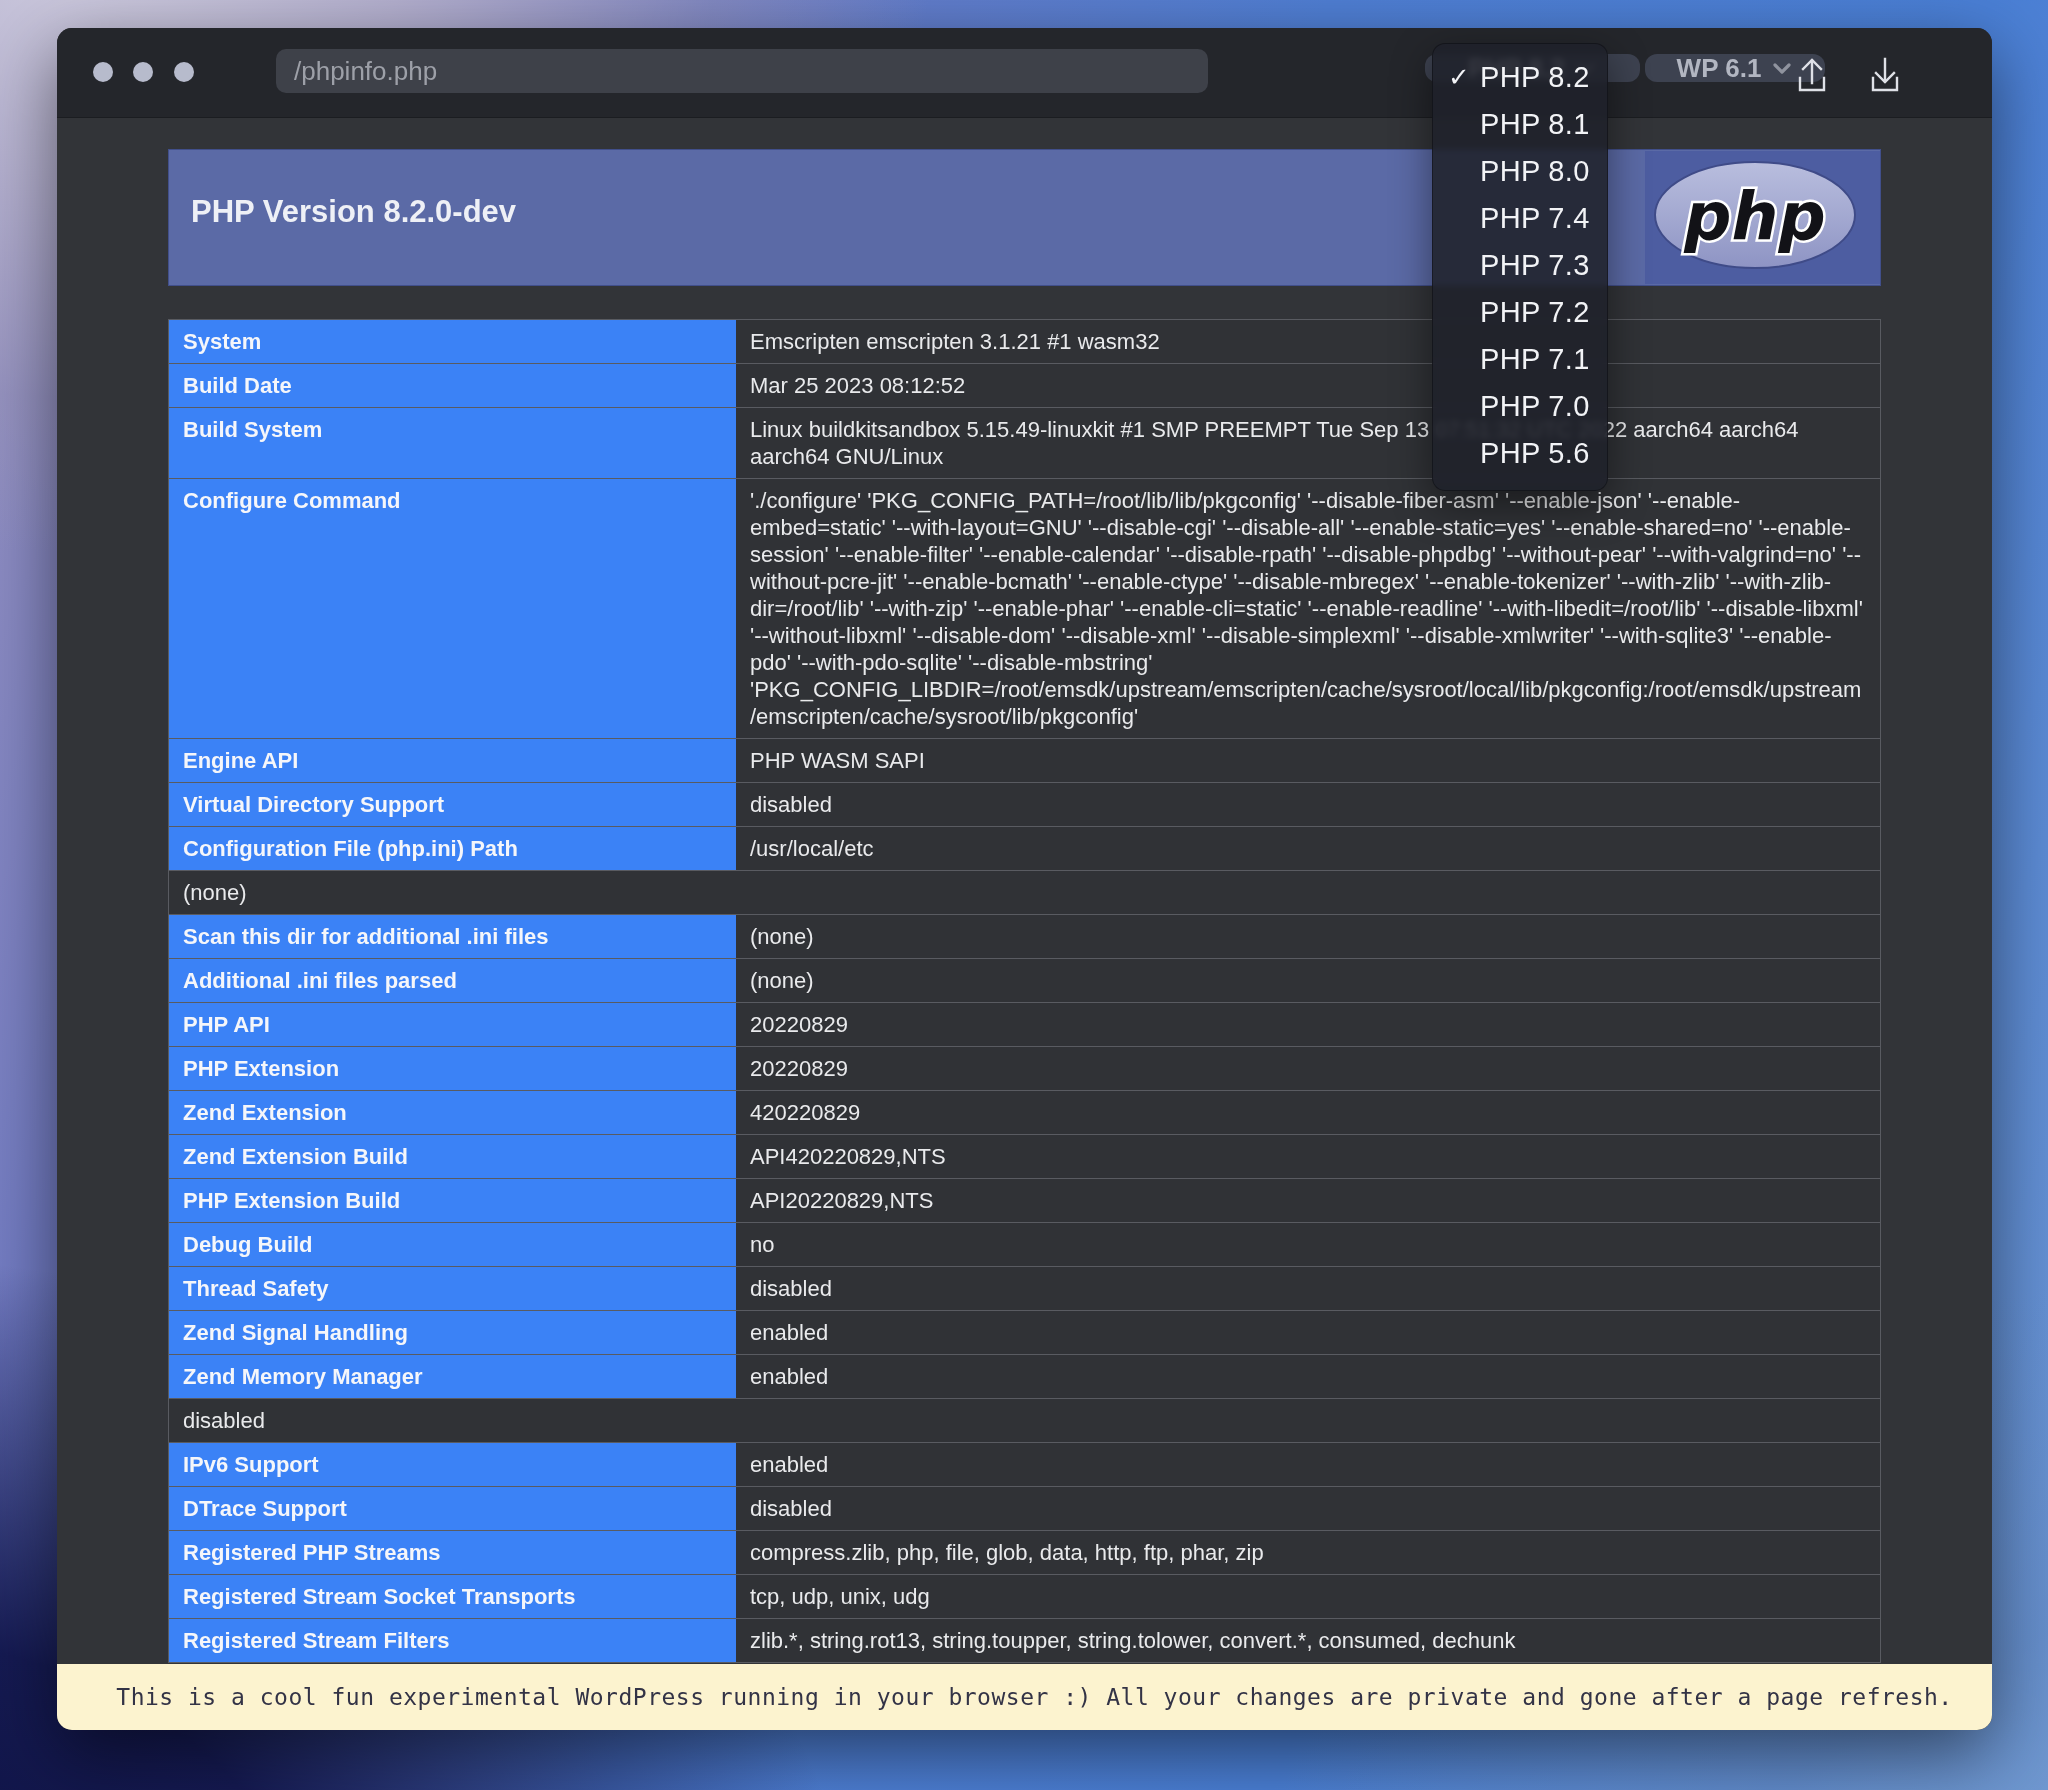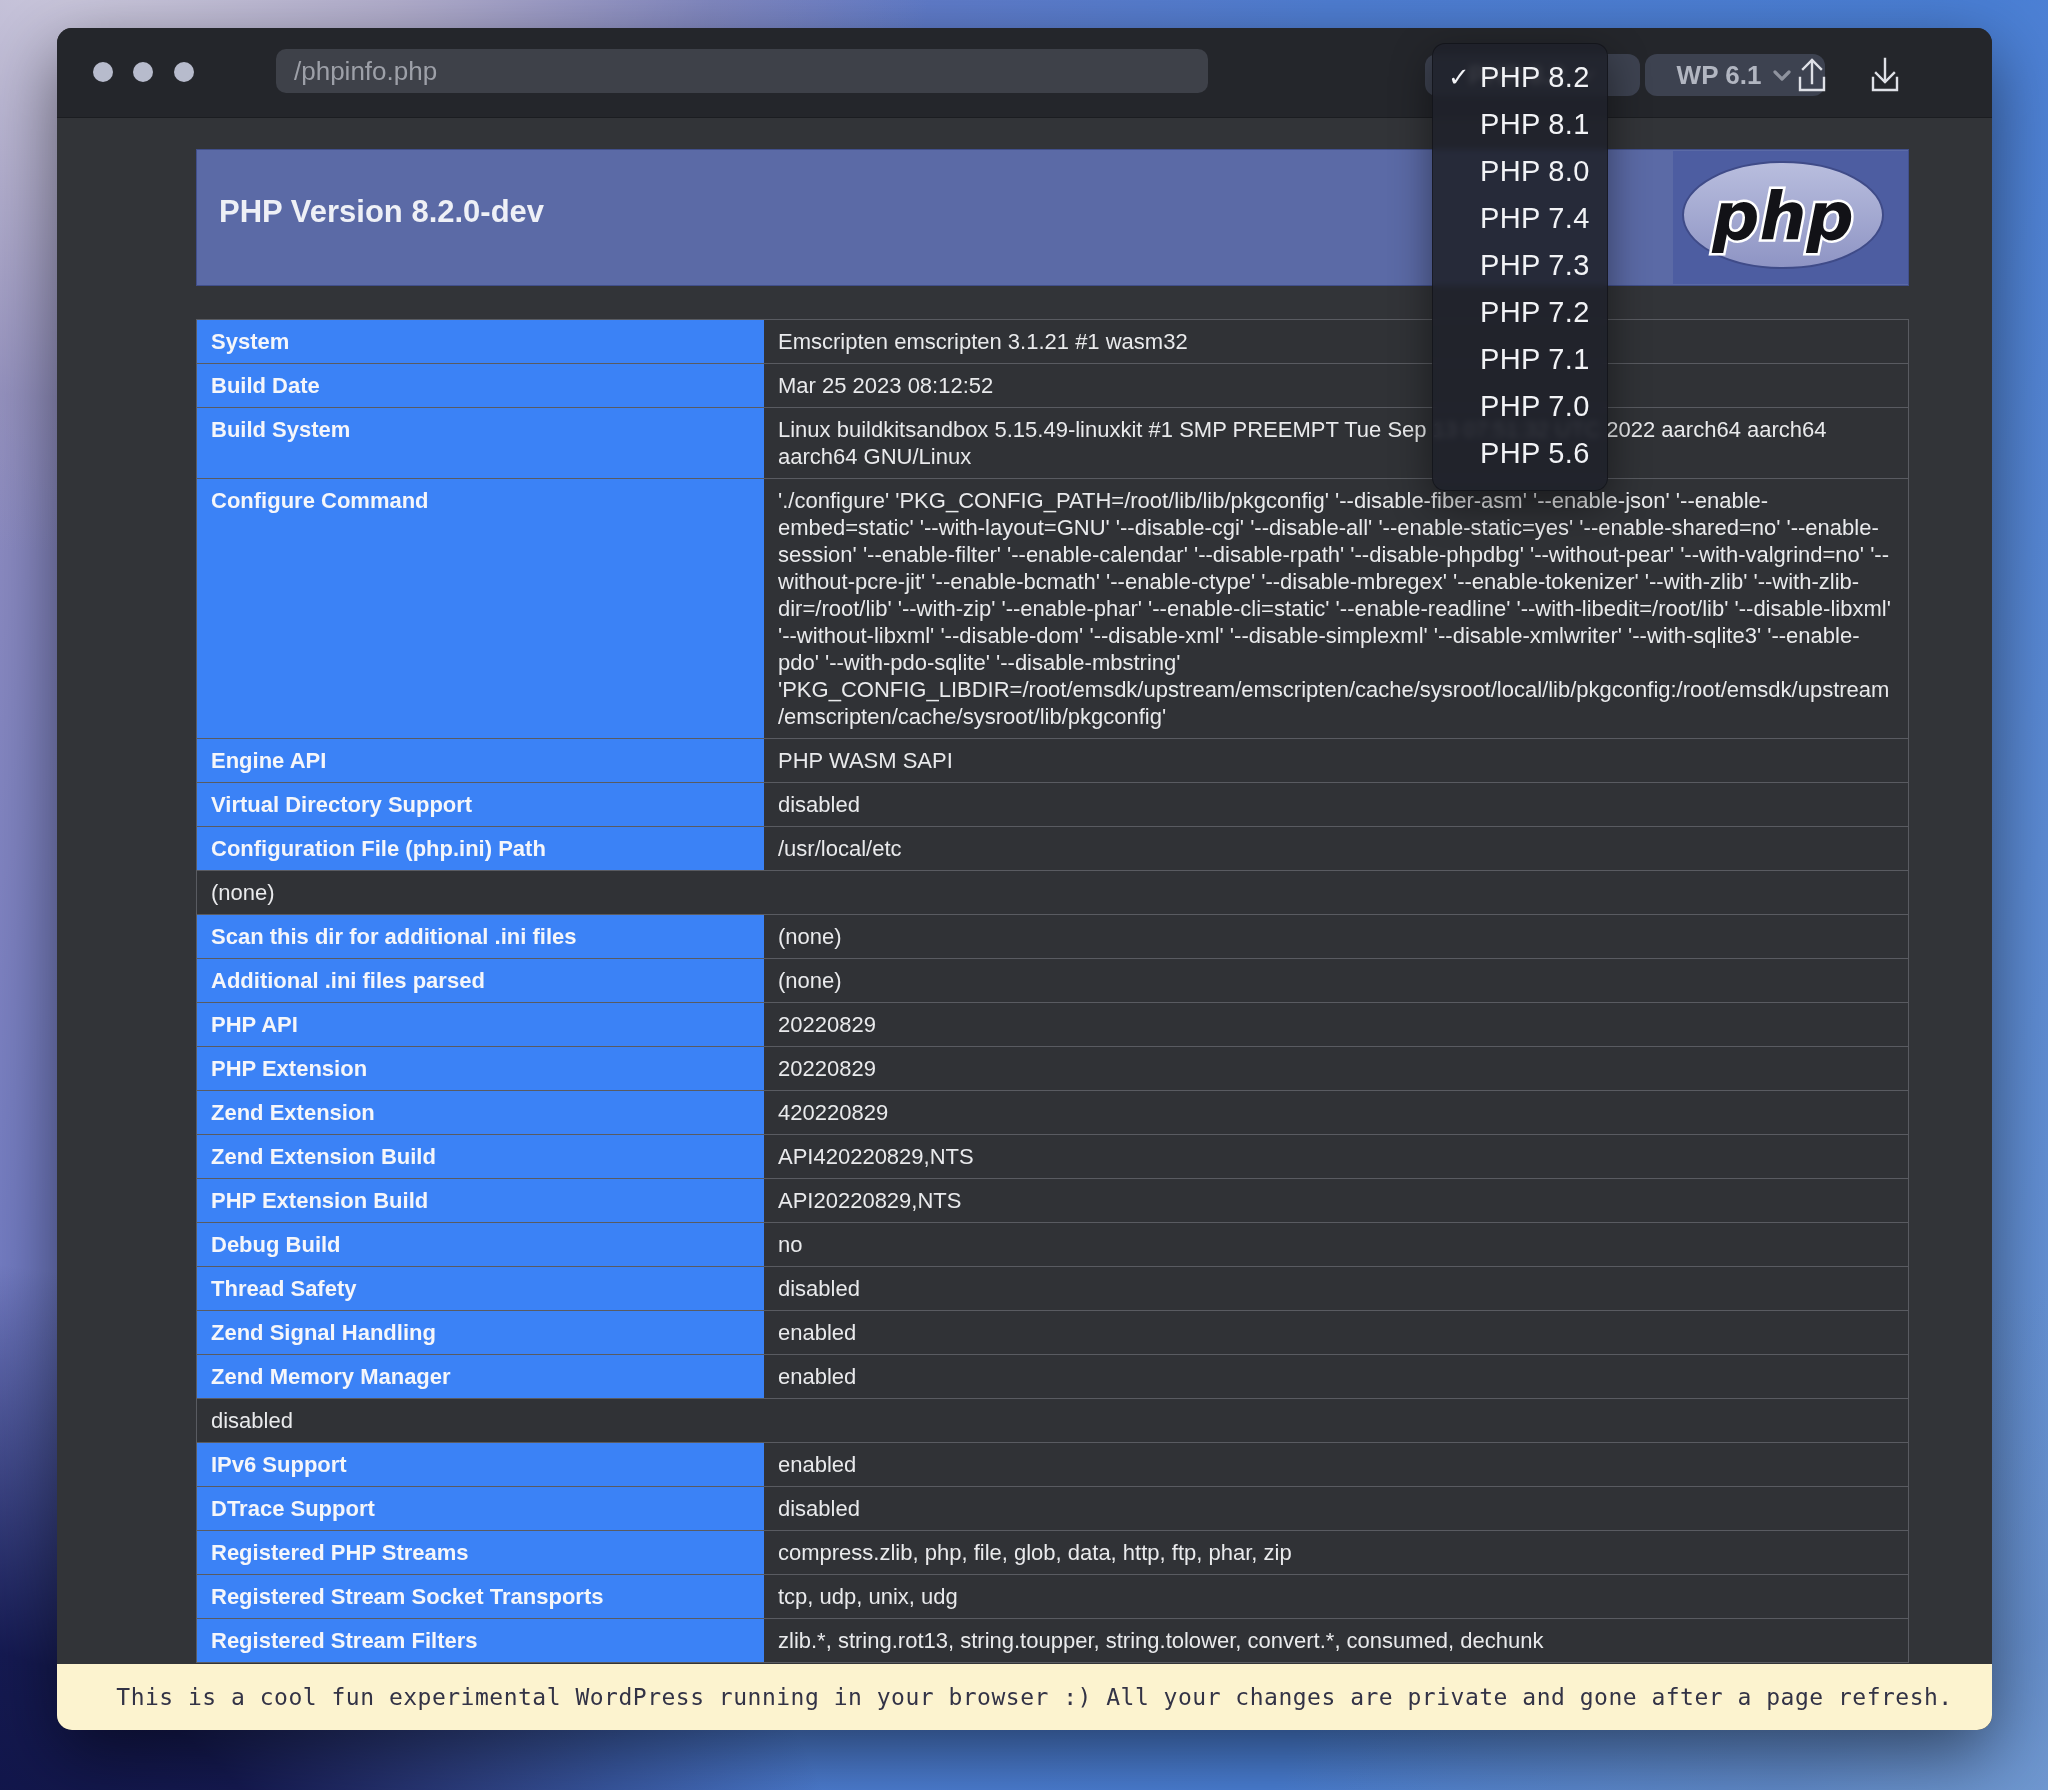--- a/index.html
+++ b/index.html
@@ -18,21 +18,21 @@
     box-shadow:0 24px 70px rgba(0,0,0,.5);
   }
   
   .titlebar{position:absolute;left:0;top:0;width:100%;height:89px;background:#24262b;border-bottom:1px solid #1b1d21;}
   .dot{position:absolute;top:34px;width:20px;height:20px;border-radius:50%;background:#b7bbcc;}
   .urlbar{
     position:absolute;left:219px;top:21px;width:932px;height:44px;background:#3e4149;border-radius:10px;
     color:#9da0a8;font-size:26px;line-height:44px;padding-left:18px;box-sizing:border-box;white-space:nowrap;
   }
   .pill{
-    position:absolute;top:26px;height:42px;background:#3d4250;border-radius:12px;
+    position:absolute;top:26px;height:28px;background:#3d4250;border-radius:12px;
     display:flex;align-items:center;justify-content:center;gap:10px;box-sizing:border-box;
   }
   .pill .pill-label{font-size:26px;color:#b2b6c1;font-weight:600;}
   .pill.php-select{left:1368px;width:215px;}
   .pill.php-select .pill-label{color:#e8eaef;}
   .pill.wp-select{left:1588px;width:180px;}
   .chev{width:22px;height:14px;}
   .chev polyline{fill:none;stroke:#8f939e;stroke-width:3.2;stroke-linecap:round;stroke-linejoin:round;}
   .tool-icon{position:absolute;top:24px;width:48px;height:48px;cursor:pointer;}
   .tool-icon svg{width:48px;height:48px;}
@@ -42,21 +42,21 @@
   .menu{
     position:absolute;left:1375px;top:15px;width:176px;height:448px;z-index:40;
     background:rgba(31,33,42,.88);border:1px solid rgba(0,0,0,.35);border-radius:13px;
     box-shadow:0 14px 40px rgba(0,0,0,.45);padding:10px 0;box-sizing:border-box;
     -webkit-backdrop-filter:blur(3px);backdrop-filter:blur(3px);
   }
   .menu-item{height:47px;display:flex;align-items:center;position:relative;cursor:pointer;}
   .menu-item .check{position:absolute;left:15px;font-size:26px;color:#f2f3f6;}
   .menu-item .mi-label{padding-left:47px;font-size:29px;color:#f2f3f6;letter-spacing:.3px;}
   
-  .page{position:absolute;left:0;top:90px;width:100%;height:1612px;background:#323438;padding-left:28px;}
+  .page{position:absolute;left:0;top:90px;width:100%;height:1612px;background:#323438;}
   .php-header{
     margin:31px 111px 0;height:137px;background:#5b6aa6;border:1px solid #414f8b;box-sizing:border-box;position:relative;
   }
   .php-header .title{position:absolute;left:22px;top:44px;font-size:31px;font-weight:bold;color:#eef0f6;}
   .php-logo{position:absolute;right:0;top:1px;width:235px;height:133px;}
   
   .info-table{margin:33px 111px 0;border:1px solid #595b61;border-top:none;}
   .row{display:flex;border-top:1px solid #595b61;}
   .cell-label{
     width:567px;flex:0 0 567px;background:#3b82f6;color:#f5f6fa;font-weight:bold;

